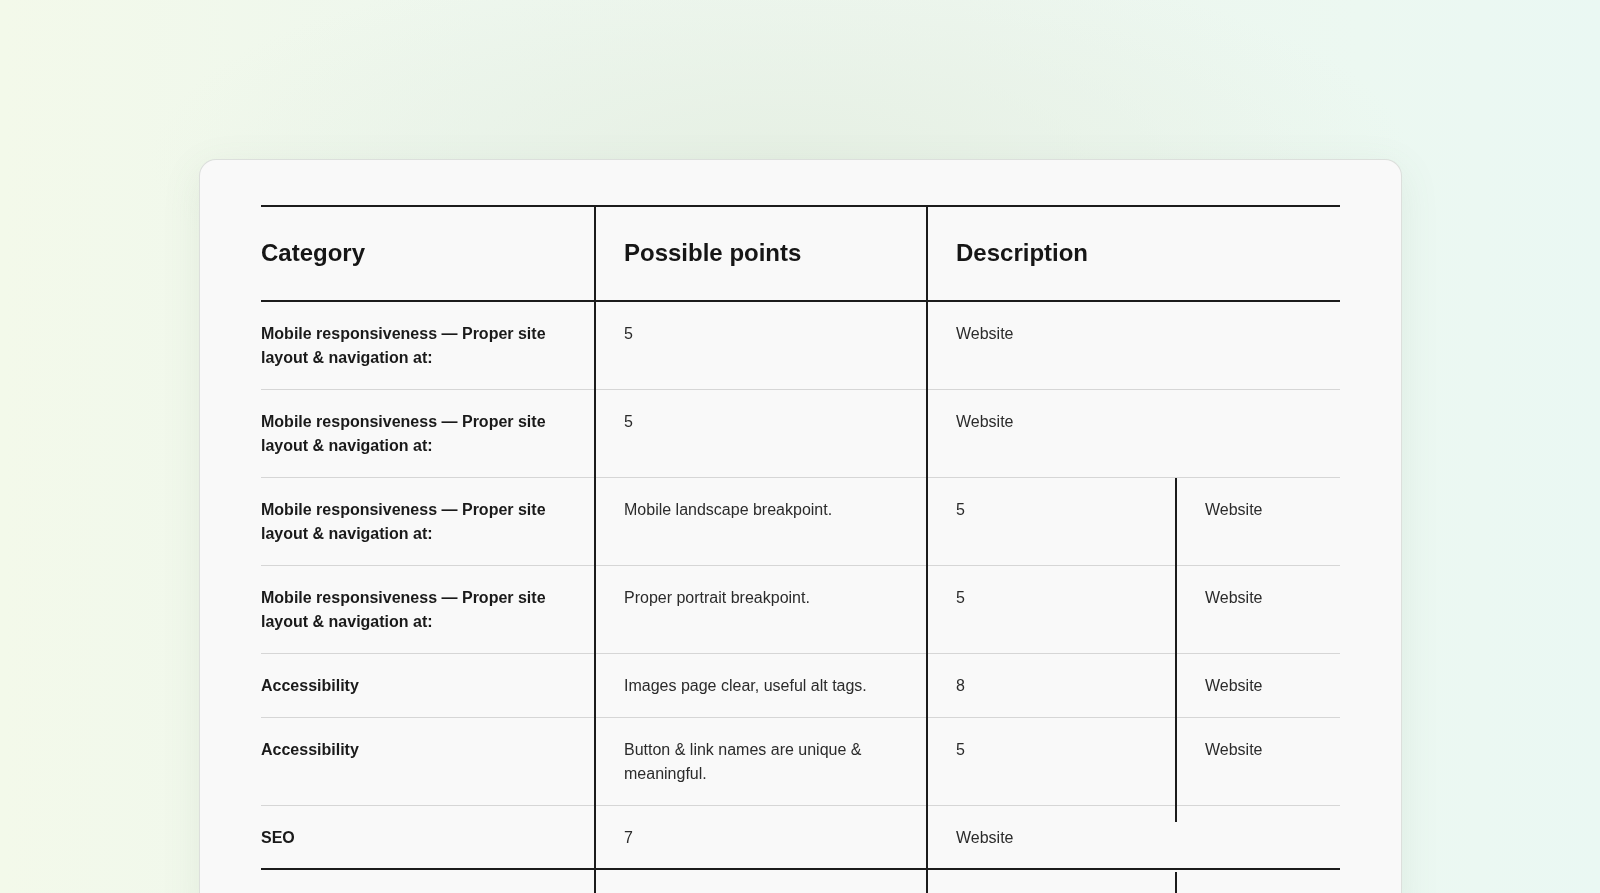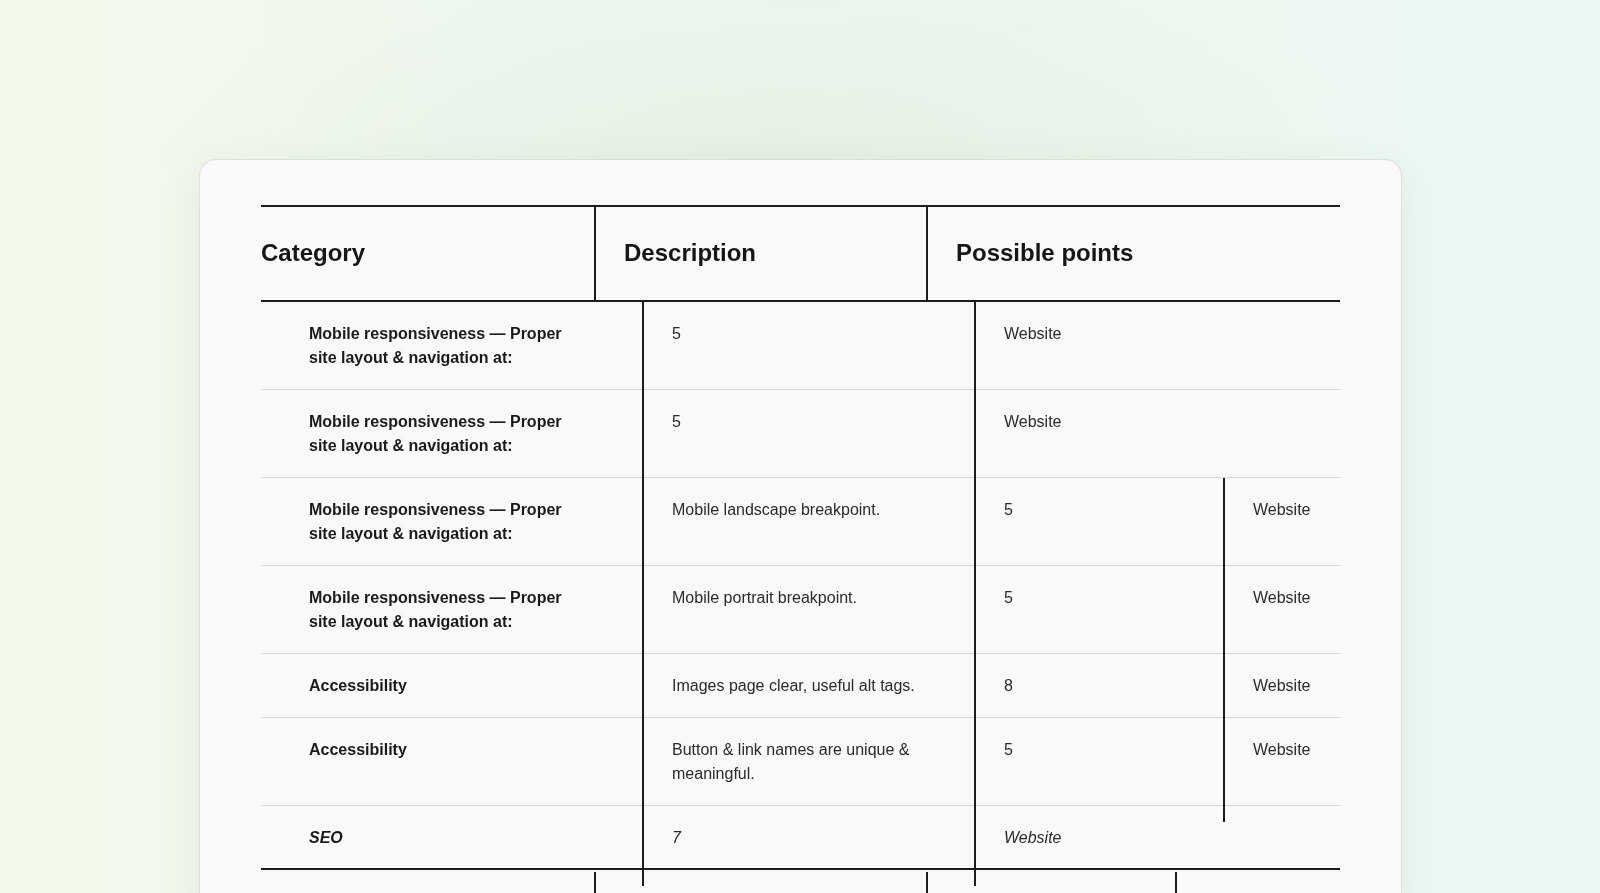--- a/index.html
+++ b/index.html
@@ -15,45 +15,45 @@
       background: #f9f9f9; border-radius: 16px;
       box-shadow: 0 0 0 1px #dcdfdc, 0 10px 40px rgba(90,120,90,0.10);
     }
     .table {
       position: absolute; left: 61px; top: 45px; width: 1079px;
       border-top: 2px solid #1c1c1c;
     }
     .row { display: grid; grid-template-columns: 333px 332px 249px 165px; }
     .row.header { height: 93px; border-bottom: 2px solid #1c1c1c; }
     .row.body { border-bottom: 1px solid #d6d6d6; }
-    .row.body.last { border-bottom: 2px solid #1c1c1c; font-style: italic; }
+    .row.body.last { border-bottom: 2px solid #1c1c1c; }
     .cell { box-sizing: border-box; padding-left: 28px; }
     .cell:first-child { padding-left: 0; }
     .cell + .cell { border-left: 2px solid #1c1c1c; }
     .header .cell {
       font-size: 24px; font-weight: 700; color: #161616;
       display: flex; align-items: center; padding-bottom: 2px;
     }
-    .body .cell { font-size: 16px; line-height: 24px; color: #2b2b2b; padding-top: 20px; padding-bottom: 36px; margin-left: 48px; }
+    .body .cell { font-size: 16px; line-height: 24px; color: #2b2b2b; padding-top: 20px; padding-bottom: 36px; }
     .body .cell.cat { font-weight: 700; color: #1a1a1a; padding-right: 30px; }
     .body.tall { height: 88px; box-sizing: border-box; }
     .body.short { height: 64px; box-sizing: border-box; }
     .tail { position: absolute; left: 61px; top: 712px; width: 1079px; height: 50px;
       display: grid; grid-template-columns: 333px 332px 249px 165px; }
     .tail div + div { border-left: 2px solid #1c1c1c; }
   </style>
 </head>
 <body>
 
 <div class="card">
   <div class="table">
     <div class="row header">
       <div class="cell">Category</div>
+      <div class="cell">Possible points</div>
       <div class="cell">Description</div>
-      <div class="cell">Possible points</div>
     </div>
 
     <div class="row body tall">
       <div class="cell cat">Mobile responsiveness — Proper site layout &amp; navigation at:</div>
       <div class="cell">5</div>
       <div class="cell">Website</div>
     </div>
 
     <div class="row body tall">
       <div class="cell cat">Mobile responsiveness — Proper site layout &amp; navigation at:</div>
@@ -63,21 +63,21 @@
 
     <div class="row body tall">
       <div class="cell cat">Mobile responsiveness — Proper site layout &amp; navigation at:</div>
       <div class="cell">Mobile landscape breakpoint.</div>
       <div class="cell">5</div>
       <div class="cell">Website</div>
     </div>
 
     <div class="row body tall">
       <div class="cell cat">Mobile responsiveness — Proper site layout &amp; navigation at:</div>
-      <div class="cell">Mobile portrait breakpoint.</div>
+      <div class="cell">Proper portrait breakpoint.</div>
       <div class="cell">5</div>
       <div class="cell">Website</div>
     </div>
 
     <div class="row body short">
       <div class="cell cat">Accessibility</div>
       <div class="cell">Images page clear, useful alt tags.</div>
       <div class="cell">8</div>
       <div class="cell">Website</div>
     </div>

